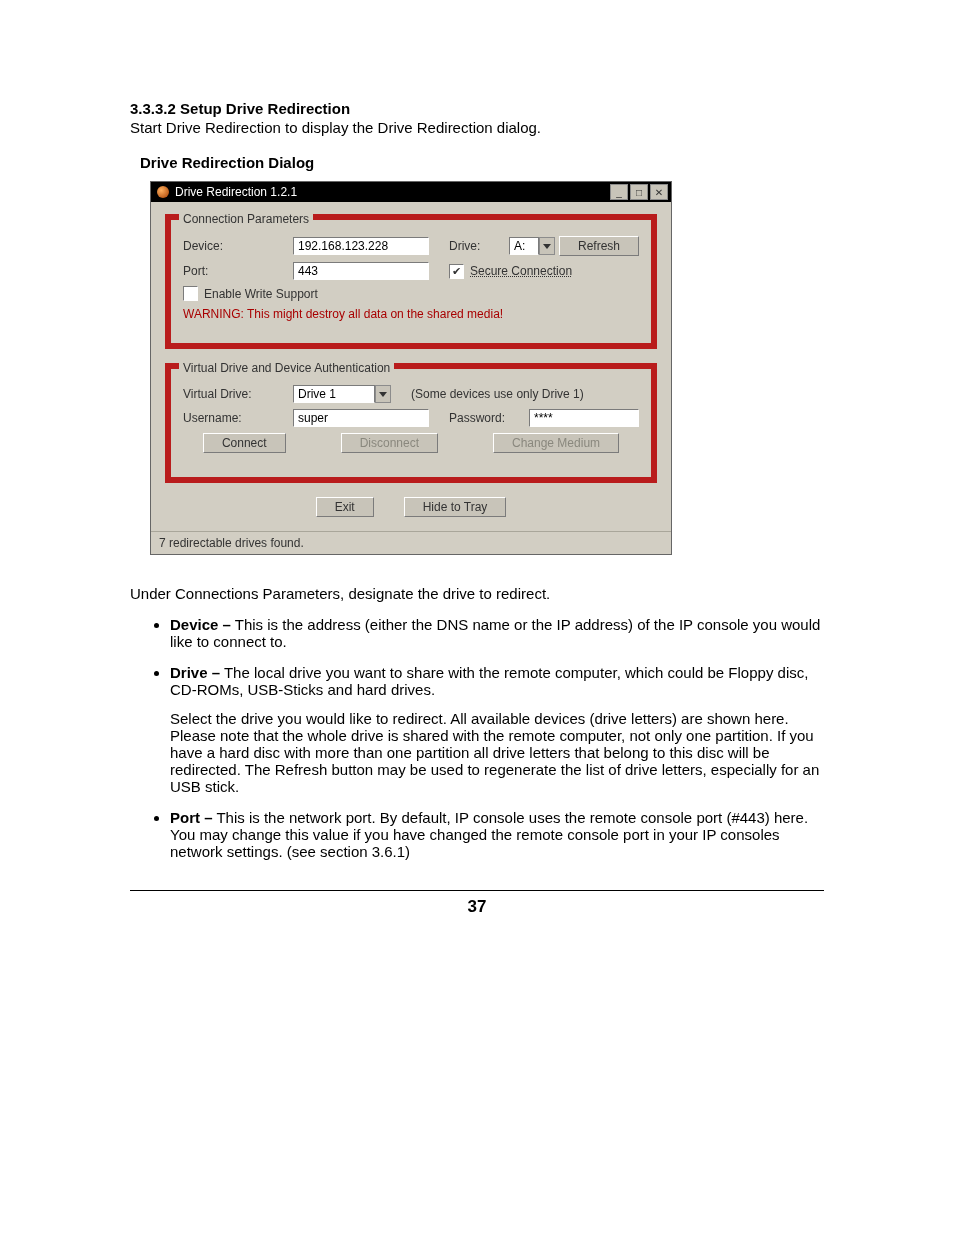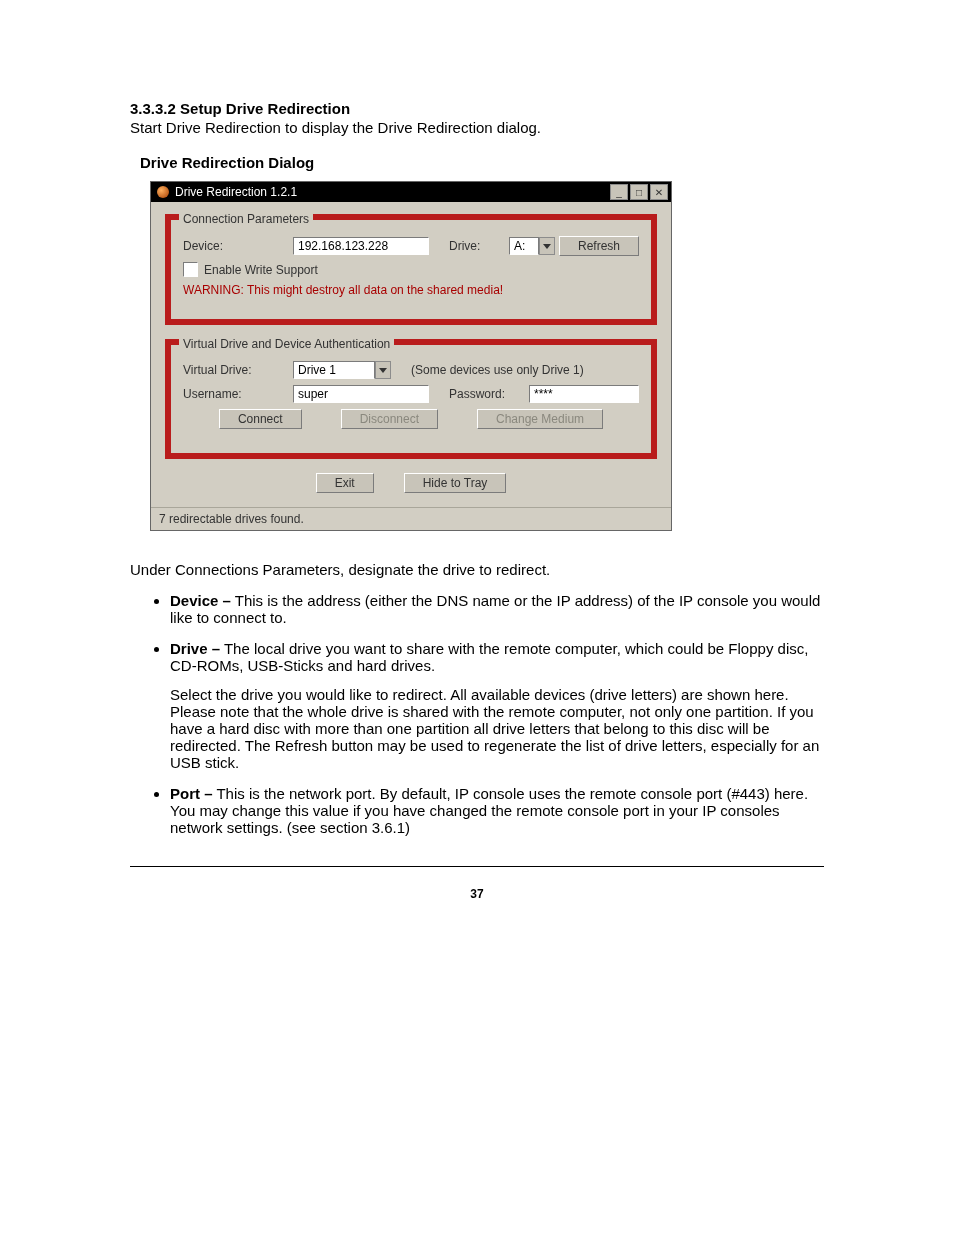--- a/index.html
+++ b/index.html
@@ -115,42 +115,42 @@
   }
   .chkbox {
     width:13px;height:13px;background:#fff;border-top:1px solid #7b7b7b;border-left:1px solid #7b7b7b;border-right:1px solid #fff;border-bottom:1px solid #fff;
     display:flex;align-items:center;justify-content:center;font-size:11px;line-height:1;
   }
   .warning-red { color:#a80000; margin: 6px 0 10px 0; }
   .note-blue { color:#4a4fa0; margin: 4px 0; }
   .dotted-underline { text-decoration: dotted underline; }
 
   .btn-row {
-    display:flex; justify-content:center; gap:39px; margin: 6px 0 12px 0;
+    display:flex; justify-content:center; gap:55px; margin: 6px 0 12px 0;
   }
   .status-bar {
     border-top: 1px solid #a9a69a;
     padding: 4px 8px;
     font-size: 12px;
     color: #333;
   }
 
   
   .para { margin: 30px 0 14px 0; }
   ul.doc-list { padding-left: 40px; margin:0; }
   ul.doc-list > li { margin-bottom: 14px; }
   .term { font-weight: bold; }
   .sub-para { margin-top: 12px; }
 
   .footer-rule {
     border-top: 1px solid #000;
     margin-top: 30px;
-    padding-top: 20px;
+    padding-top: 6px;
     text-align: center;
-    font-size: 12px;
+    font-size: 17px;
     font-weight: bold;
   }
 </style>
 </head>
 <body>
 
 <div class="section-heading">3.3.3.2 Setup Drive Redirection</div>
 <div class="intro-line">Start Drive Redirection to display the Drive Redirection dialog.</div>
 
 <div class="dialog-caption">Drive Redirection Dialog</div>
@@ -177,20 +177,29 @@
         <span class="combo">
           <input class="tf" style="width: 30px;" value="A:">
           <span class="combo-btn">
               <span class="caret"></span>
             </span>
         </span>
         <span style="flex:1"></span>
         <span class="btn">Refresh</span>
       </div>
 
+      <div class="row">
+        <span class="lbl">Port:</span>
+        <input class="tf w120" value="443" style="">
+        <span style="width:20px"></span>
+        <span class="chk">
+          <span class="chkbox">✔</span>
+          <span class="dotted-underline">Secure Connection</span>
+        </span>
+      </div>
 
       <div class="row">
         <span class="chk">
           <span class="chkbox"></span>
           <span>Enable Write Support</span>
         </span>
       </div>
       <div class="warning-red">WARNING: This might destroy all data on the shared media!</div>
     </div>
 

